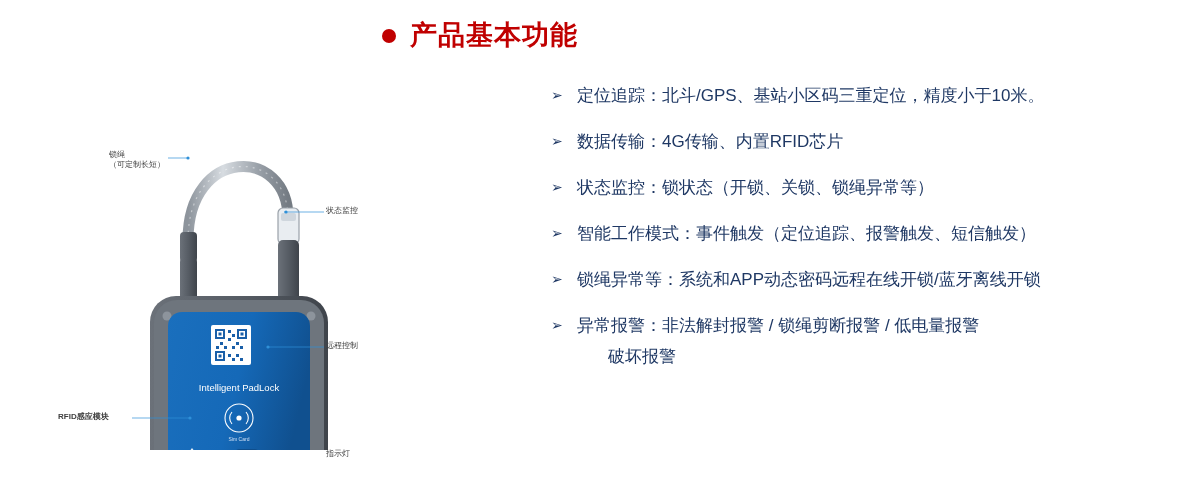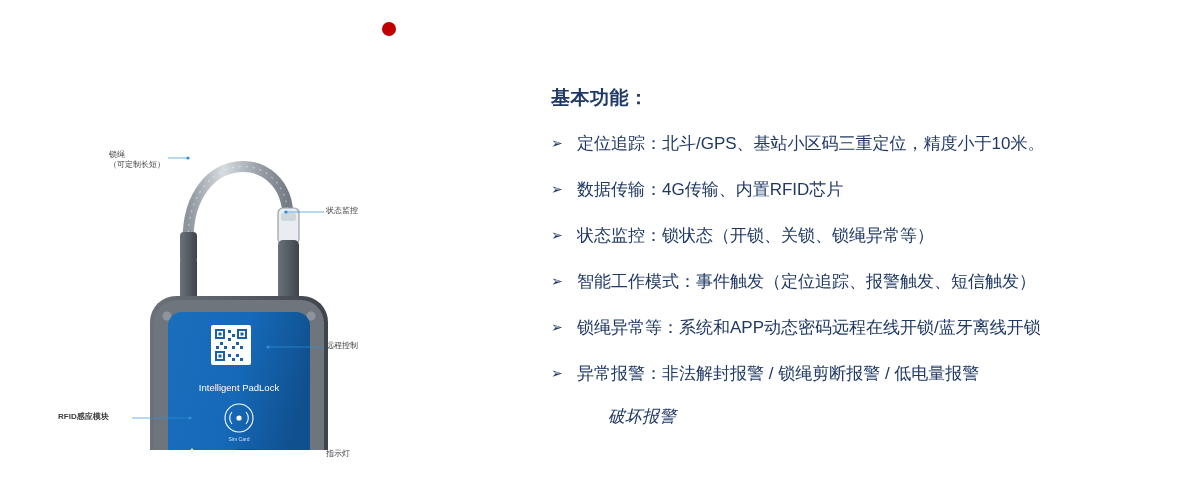--- a/index.html
+++ b/index.html
@@ -66,23 +66,22 @@
     width: 26px;
     color: #1f3864;
     font-size: 14px;
     line-height: 1.5;
   }
   .feature-text {
     flex: 1;
   }
   .feature-text .sub-line {
     display: block;
-    margin-top: 20px;
+    margin-top: 8px;
     margin-left: 31px;
-    font-style: italic;
   }
 
   
   .product-figure {
     position: absolute;
     left: 110px;
     top: 100px;
     width: 300px;
     height: 350px;
   }
@@ -92,20 +91,21 @@
     color: #404040;
     white-space: nowrap;
     line-height: 1.25;
   }
 </style>
 </head>
 <body>
 
 <div class="page-title">
   <span class="title-bullet"></span>
+  <span class="title-text">产品基本功能</span>
 </div>
 
 <div class="product-figure">
   <svg width="300" height="350" viewBox="0 0 300 350" xmlns="http://www.w3.org/2000/svg">
     <defs>
       <linearGradient id="cableGrad" x1="0" y1="0" x2="1" y2="0">
         <stop offset="0%" stop-color="#8d949c"></stop>
         <stop offset="35%" stop-color="#d7dce1"></stop>
         <stop offset="70%" stop-color="#9aa1a9"></stop>
         <stop offset="100%" stop-color="#747b83"></stop>
@@ -232,21 +232,20 @@
   <div class="callout-label" style="left:-52px; top:312px;font-weight:bold;">RFID感应模块</div>
 
   <div class="callout-label" style="left:216px; top:349px;">指示灯</div>
 
   
 
   
 </div>
 
 <div class="features">
-  <div class="features-subtitle">基本功能：</div>
 
   <div class="feature-item">
     <span class="feature-marker">➢</span>
     <span class="feature-text"><span>定位追踪：</span><span>北斗/GPS、基站小区码三重定位，精度小于10米。</span></span>
   </div>
 
   <div class="feature-item">
     <span class="feature-marker">➢</span>
     <span class="feature-text"><span>数据传输：</span><span>4G传输、内置RFID芯片</span></span>
   </div>

